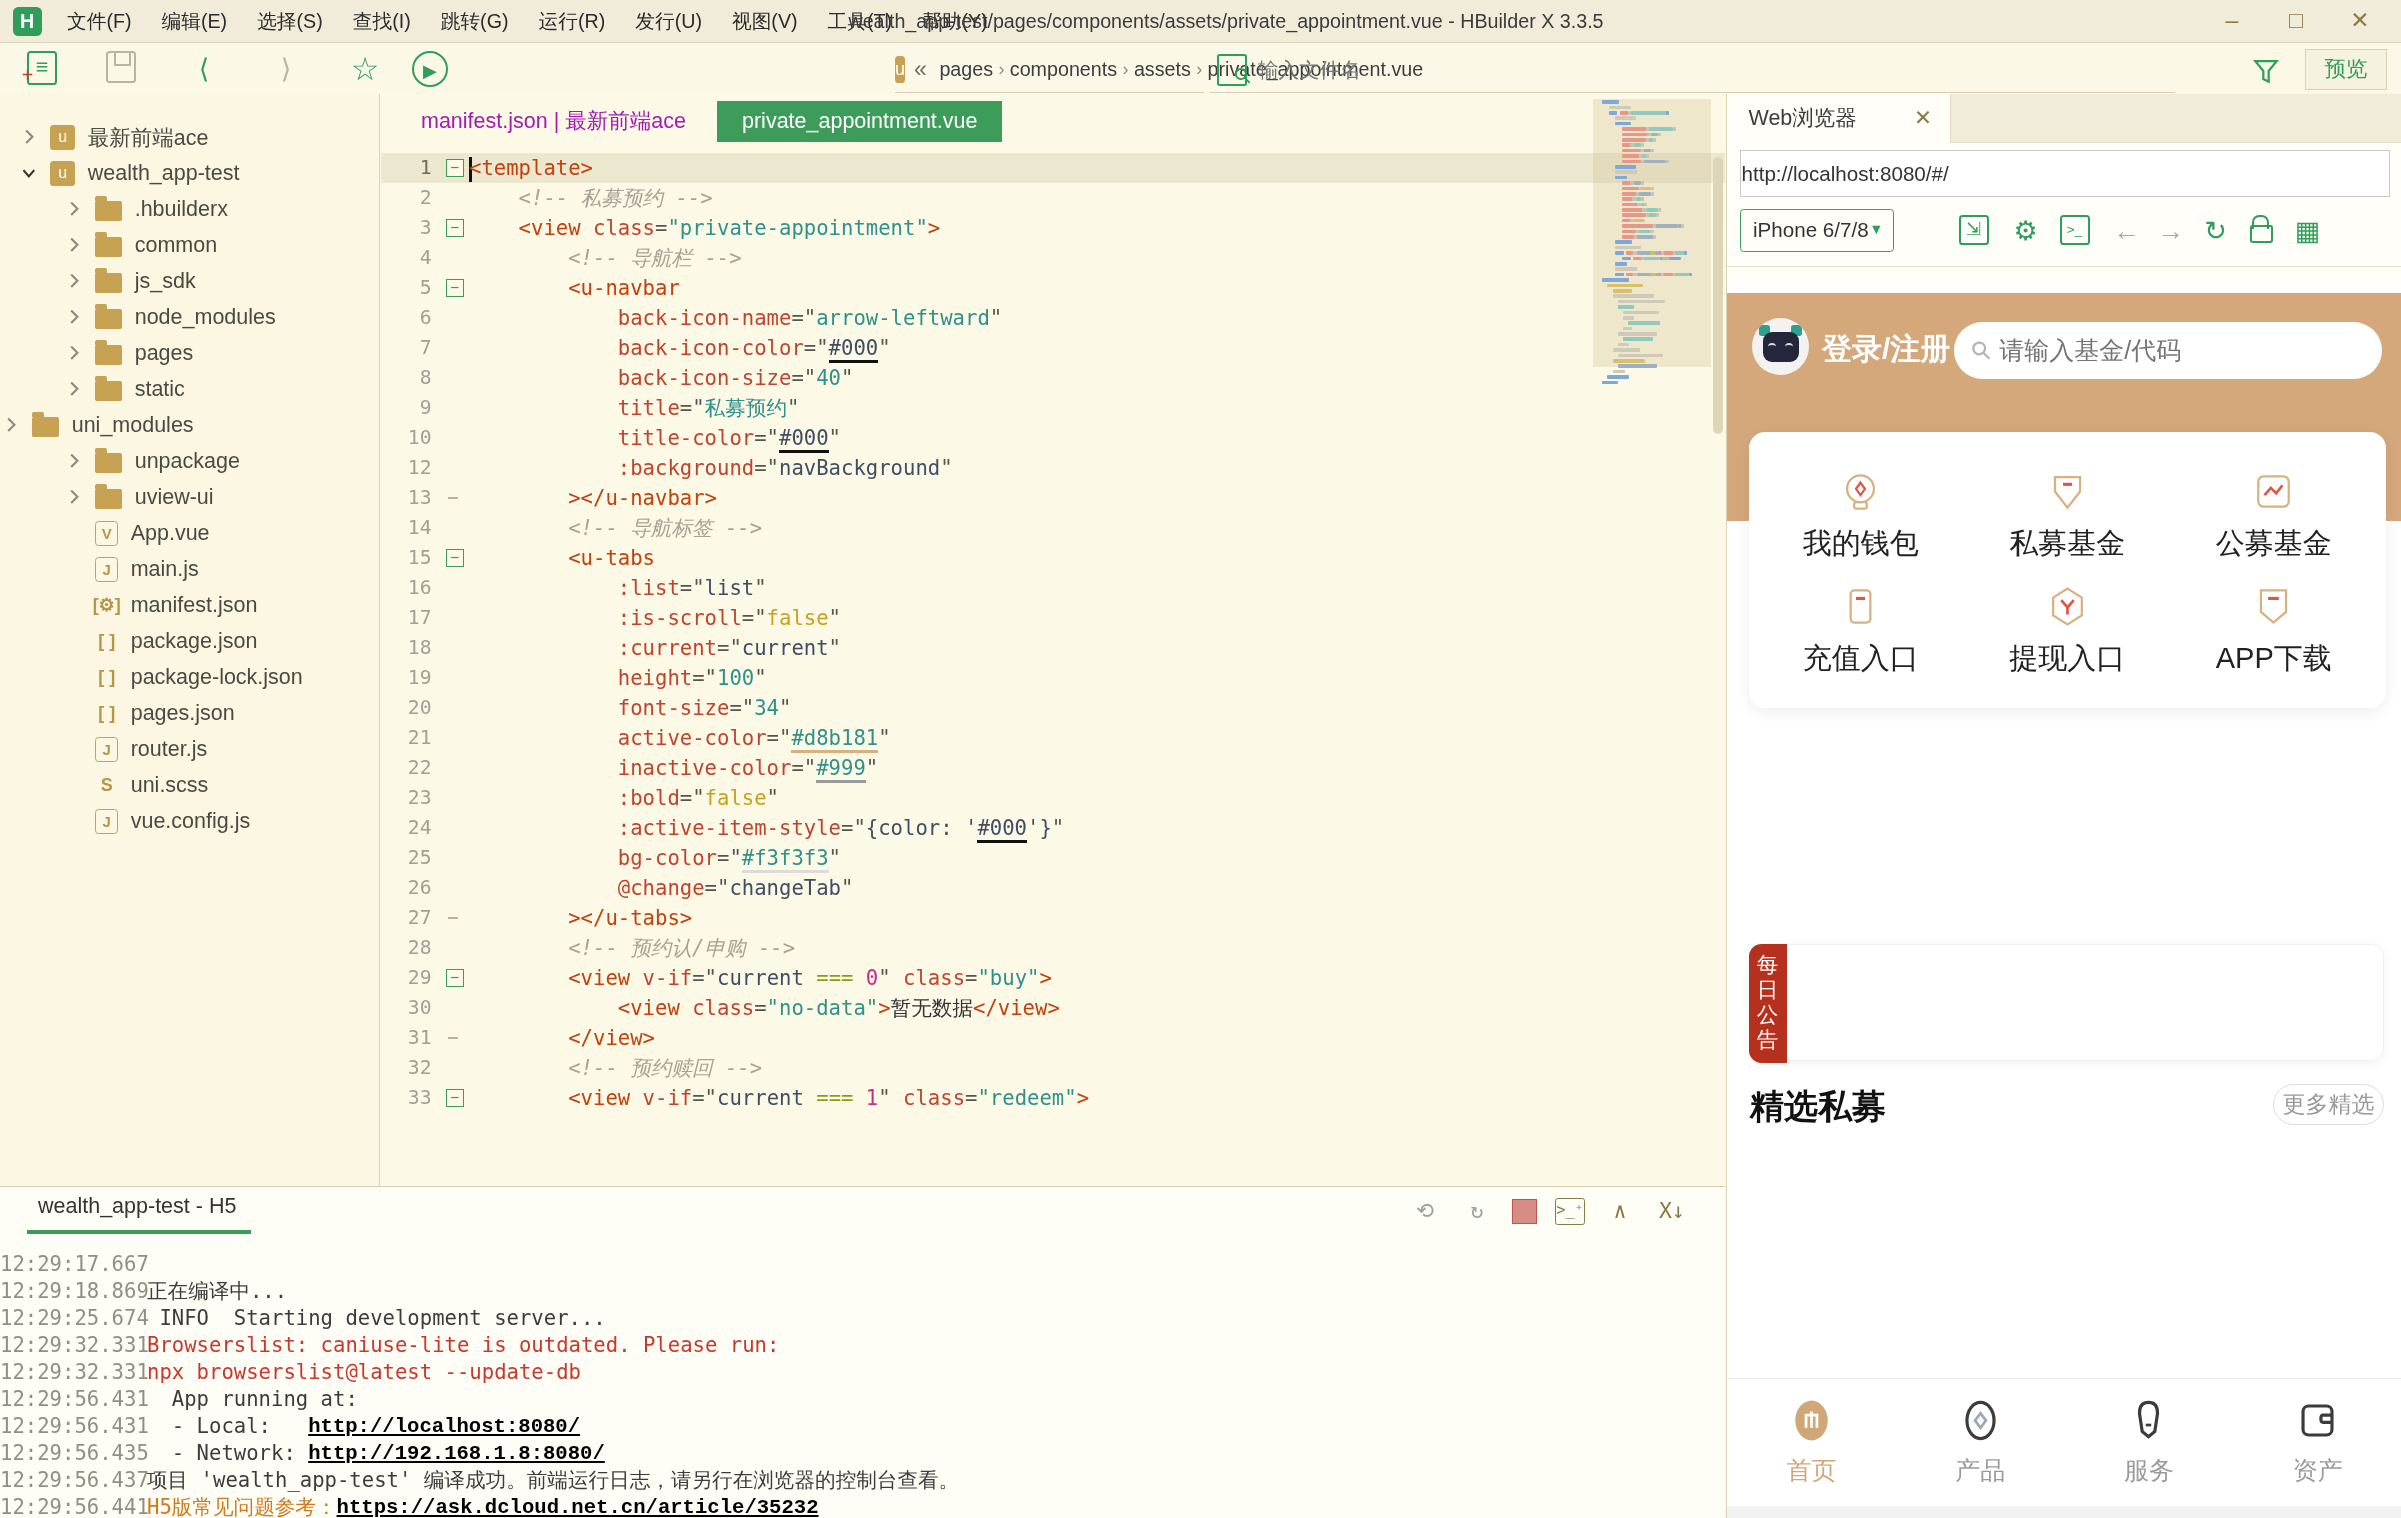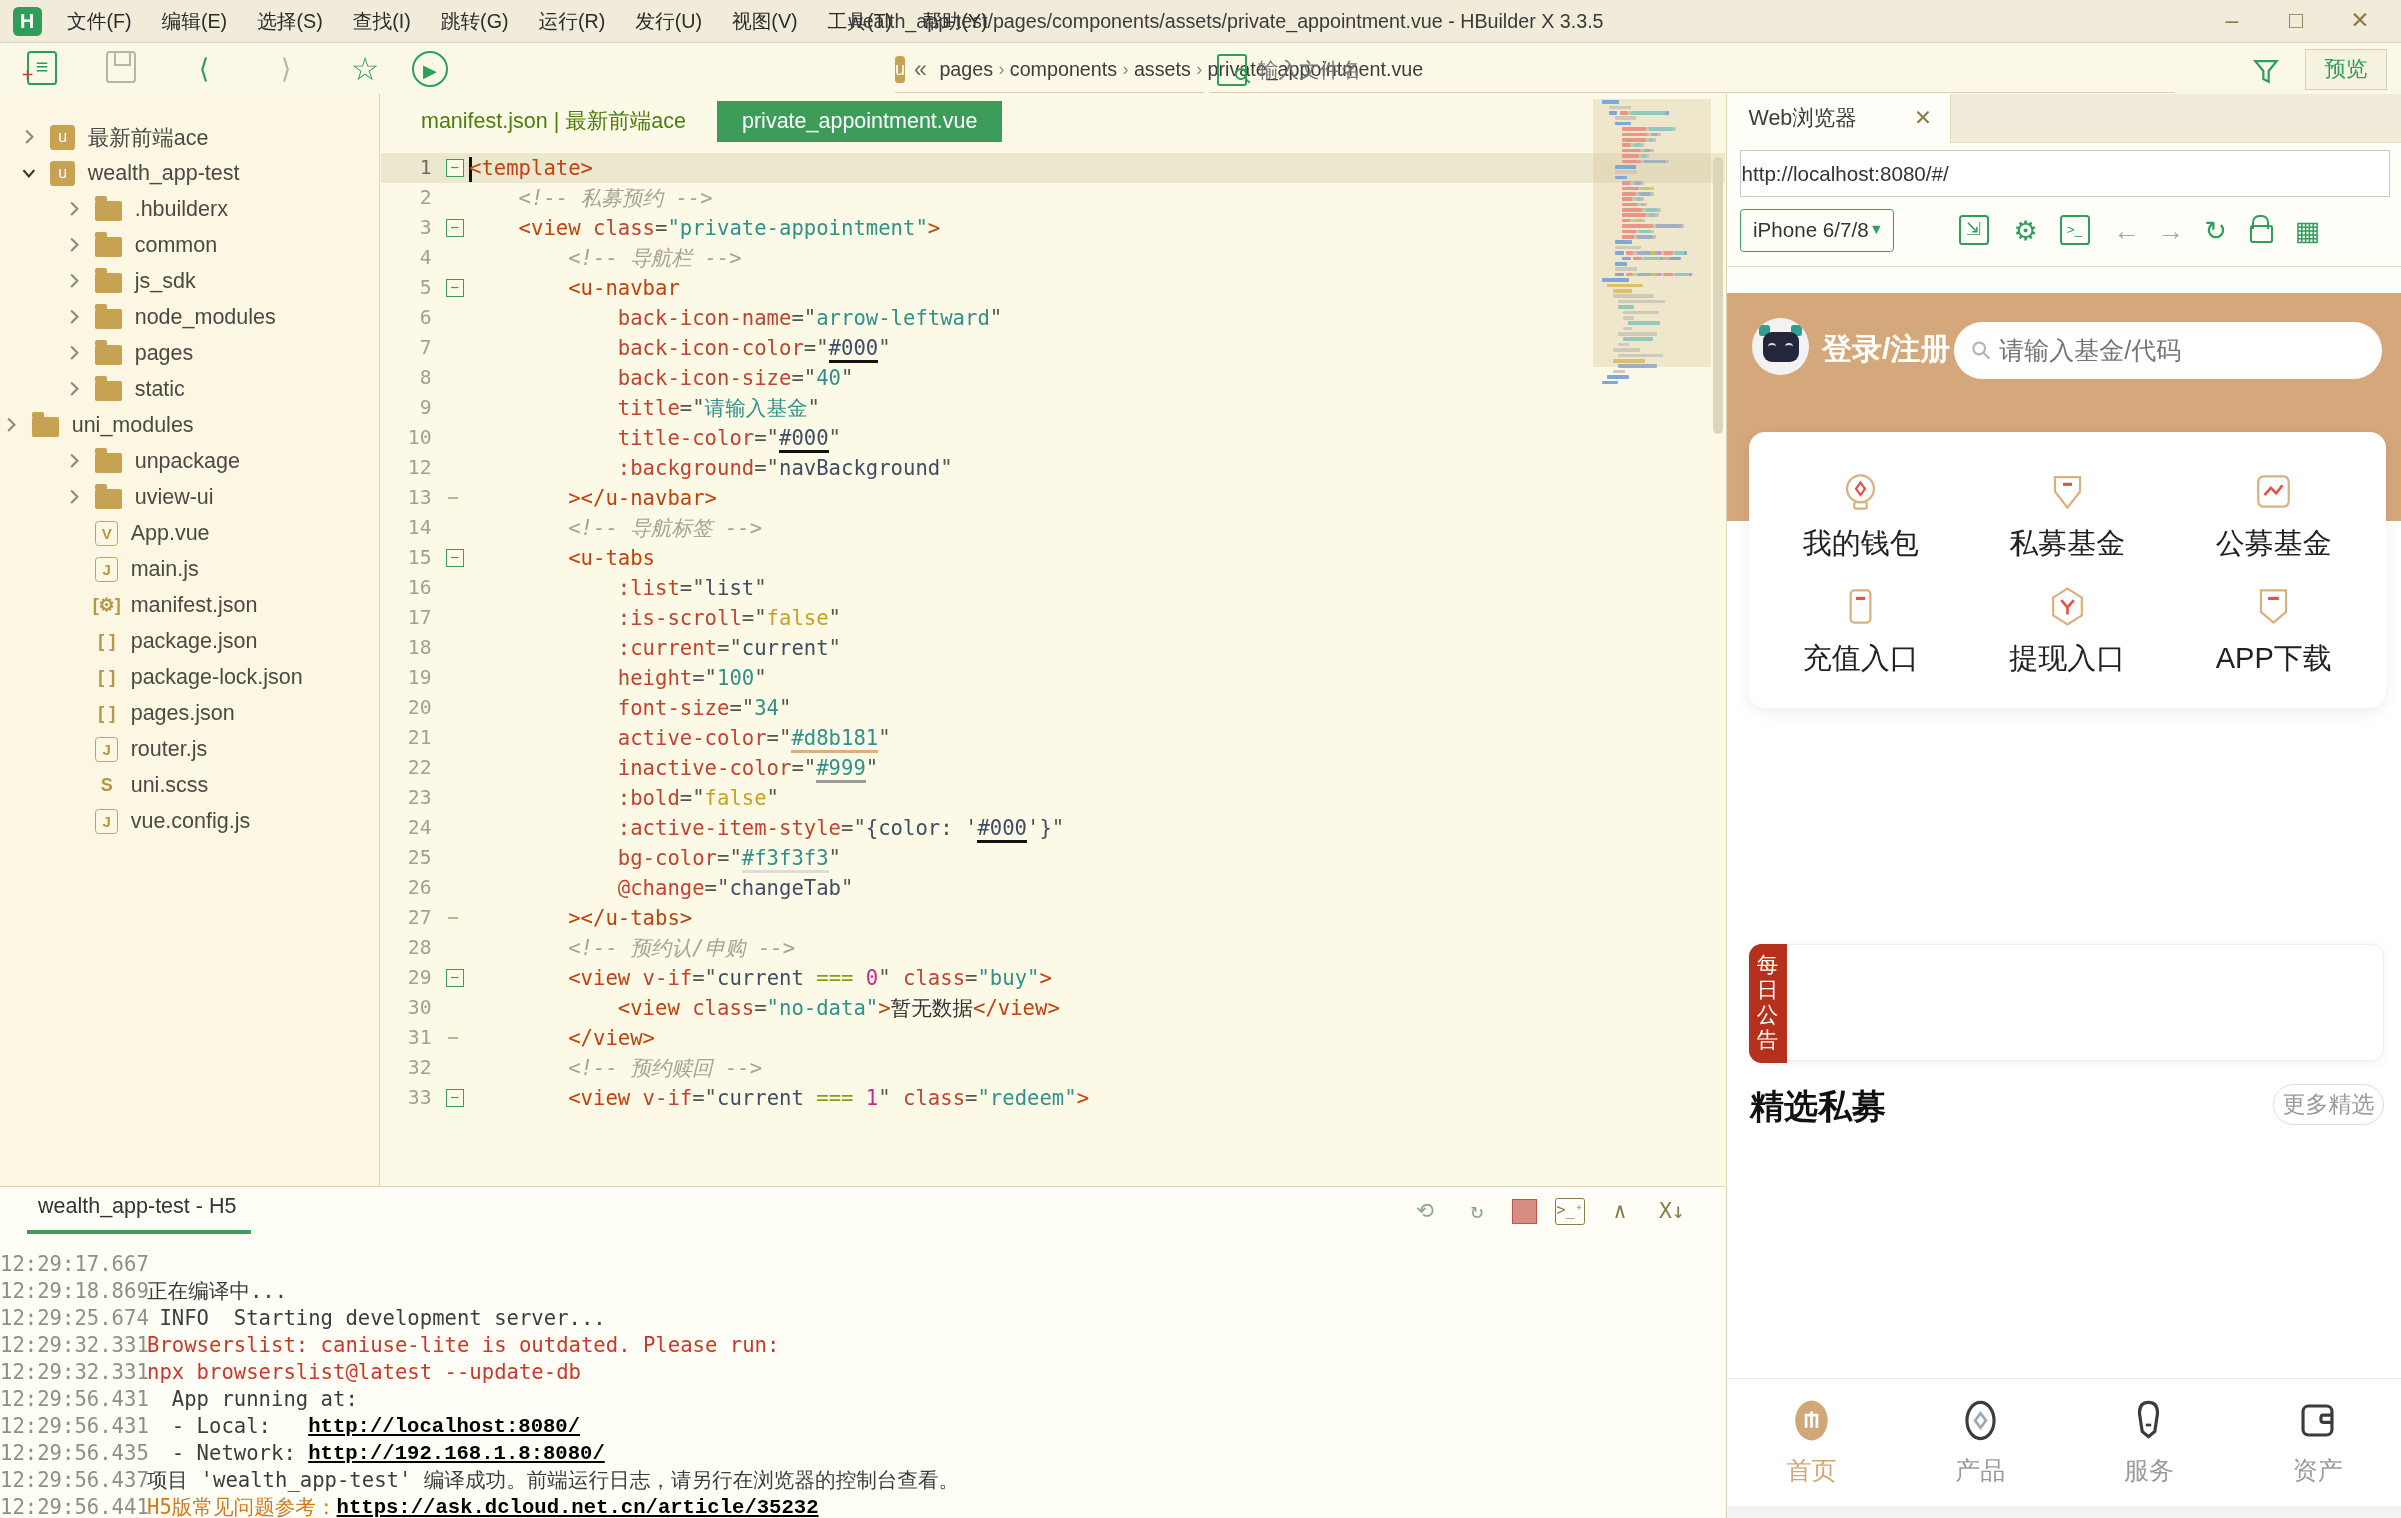--- a/index.html
+++ b/index.html
@@ -44,21 +44,21 @@
   .fi { display:inline-flex; align-items:center; justify-content:center; margin-right:12.5px; flex:none; }
   .fi-uni { width:25px; height:25px; background:#c7a252; border-radius:3.6px; color:#fff; font-size:16px; }
   .fi-folder { width:27px; height:19.7px; background:#c7a252; border-radius:1.8px; position:relative; margin-top:3.6px; }
   .fi-folder::before { content:""; position:absolute; top:-4.5px; left:0; width:11.6px; height:4.5px; background:#c7a252; border-radius:1.8px 1.8px 0 0; }
   .fi-badge { width:23px; height:25px; border:1.8px solid #c7a252; border-radius:3.6px; color:#b5964a; font-size:15px; font-weight:bold; }
   .fi-plain { width:23px; height:25px; color:#b5964a; font-size:18px; font-weight:bold; }
 
   
   .editor { position:absolute; top:94px; left:381px; width:1344px; height:1092px; background:#fcf9e6; }
   .ed-tabs { position:absolute; top:0; left:0; width:100%; height:55px; }
-  .ed-tab-inactive { position:absolute; left:40px; top:0; height:55px; line-height:55px; color:#4d7c0f; font-size:21.5px; }
+  .ed-tab-inactive { position:absolute; left:40px; top:0; height:55px; line-height:55px; color:#a21caf; font-size:21.5px; }
   .ed-tab-active { position:absolute; left:336px; top:7.2px; height:41px; line-height:41px; background:#3E9C5B; color:#fff; font-size:21.5px; padding:0 25px; }
   .code-area { position:absolute; top:59px; left:0; right:0; bottom:0; font-family:"DejaVu Sans Mono", monospace; font-size:20.6px; }
   .code-line { position:relative; height:30px; line-height:30px; white-space:pre; display:flex; }
   .code-line.hl { background:#ece7cf; }
   .ln { width:63px; text-align:right; padding-right:12.5px; color:#a0a095; flex:none; font-size:19.7px; }
   .code-line.hl .ln { color:#6b6b60; }
   .fold { width:25px; flex:none; position:relative; }
   .fold.m::before { content:"−"; position:absolute; top:6.3px; left:1.8px; width:16px; height:16px; border:1.8px solid #3E9C5B; color:#3E9C5B; font-size:14.3px; line-height:14.3px; text-align:center; background:#fcf9e6; }
   .fold.e::before { content:""; position:absolute; top:14.3px; left:3.6px; width:10.7px; height:1.8px; background:#b9b49c; }
   .ct { flex:1; white-space:pre; }
@@ -349,21 +349,21 @@
     </div>
     <div class="code-area" id="code-area">
         <div class="code-line hl"><span class="ln">1</span><span class="fold m"></span><span class="ct"><span class="cursor"></span><span class="tk-tag">&lt;template&gt;</span></span></div>
         <div class="code-line"><span class="ln">2</span><span class="fold "></span><span class="ct"><span class="tk-eq">    </span><span class="tk-cmt">&lt;!-- 私募预约 --&gt;</span></span></div>
         <div class="code-line"><span class="ln">3</span><span class="fold m"></span><span class="ct"><span class="tk-eq">    </span><span class="tk-tag">&lt;view</span><span class="tk-eq"> </span><span class="tk-attr">class</span><span class="tk-eq">=</span><span class="tk-str">"private-appointment"</span><span class="tk-tag">&gt;</span></span></div>
         <div class="code-line"><span class="ln">4</span><span class="fold "></span><span class="ct"><span class="tk-eq">        </span><span class="tk-cmt">&lt;!-- 导航栏 --&gt;</span></span></div>
         <div class="code-line"><span class="ln">5</span><span class="fold m"></span><span class="ct"><span class="tk-eq">        </span><span class="tk-tag">&lt;u-navbar</span></span></div>
         <div class="code-line"><span class="ln">6</span><span class="fold "></span><span class="ct"><span class="tk-eq">            </span><span class="tk-attr">back-icon-name</span><span class="tk-eq">="</span><span class="tk-str">arrow-leftward</span><span class="tk-eq">"</span></span></div>
         <div class="code-line"><span class="ln">7</span><span class="fold "></span><span class="ct"><span class="tk-eq">            </span><span class="tk-attr">back-icon-color</span><span class="tk-eq">="</span><span class="tk-ub">#000</span><span class="tk-eq">"</span></span></div>
         <div class="code-line"><span class="ln">8</span><span class="fold "></span><span class="ct"><span class="tk-eq">            </span><span class="tk-attr">back-icon-size</span><span class="tk-eq">="</span><span class="tk-str">40</span><span class="tk-eq">"</span></span></div>
-        <div class="code-line"><span class="ln">9</span><span class="fold "></span><span class="ct"><span class="tk-eq">            </span><span class="tk-attr">title</span><span class="tk-eq">="</span><span class="tk-str">请输入基金</span><span class="tk-eq">"</span></span></div>
+        <div class="code-line"><span class="ln">9</span><span class="fold "></span><span class="ct"><span class="tk-eq">            </span><span class="tk-attr">title</span><span class="tk-eq">="</span><span class="tk-str">私募预约</span><span class="tk-eq">"</span></span></div>
         <div class="code-line"><span class="ln">10</span><span class="fold "></span><span class="ct"><span class="tk-eq">            </span><span class="tk-attr">title-color</span><span class="tk-eq">="</span><span class="tk-ub">#000</span><span class="tk-eq">"</span></span></div>
         <div class="code-line"><span class="ln">12</span><span class="fold "></span><span class="ct"><span class="tk-eq">            </span><span class="tk-attr">:background</span><span class="tk-eq">="</span><span class="tk-expr">navBackground</span><span class="tk-eq">"</span></span></div>
         <div class="code-line"><span class="ln">13</span><span class="fold e"></span><span class="ct"><span class="tk-eq">        </span><span class="tk-tag">&gt;&lt;/u-navbar&gt;</span></span></div>
         <div class="code-line"><span class="ln">14</span><span class="fold "></span><span class="ct"><span class="tk-eq">        </span><span class="tk-cmt">&lt;!-- 导航标签 --&gt;</span></span></div>
         <div class="code-line"><span class="ln">15</span><span class="fold m"></span><span class="ct"><span class="tk-eq">        </span><span class="tk-tag">&lt;u-tabs</span></span></div>
         <div class="code-line"><span class="ln">16</span><span class="fold "></span><span class="ct"><span class="tk-eq">            </span><span class="tk-attr">:list</span><span class="tk-eq">="</span><span class="tk-expr">list</span><span class="tk-eq">"</span></span></div>
         <div class="code-line"><span class="ln">17</span><span class="fold "></span><span class="ct"><span class="tk-eq">            </span><span class="tk-attr">:is-scroll</span><span class="tk-eq">="</span><span class="tk-kwy">false</span><span class="tk-eq">"</span></span></div>
         <div class="code-line"><span class="ln">18</span><span class="fold "></span><span class="ct"><span class="tk-eq">            </span><span class="tk-attr">:current</span><span class="tk-eq">="</span><span class="tk-expr">current</span><span class="tk-eq">"</span></span></div>
         <div class="code-line"><span class="ln">19</span><span class="fold "></span><span class="ct"><span class="tk-eq">            </span><span class="tk-attr">height</span><span class="tk-eq">="</span><span class="tk-str">100</span><span class="tk-eq">"</span></span></div>
         <div class="code-line"><span class="ln">20</span><span class="fold "></span><span class="ct"><span class="tk-eq">            </span><span class="tk-attr">font-size</span><span class="tk-eq">="</span><span class="tk-str">34</span><span class="tk-eq">"</span></span></div>

